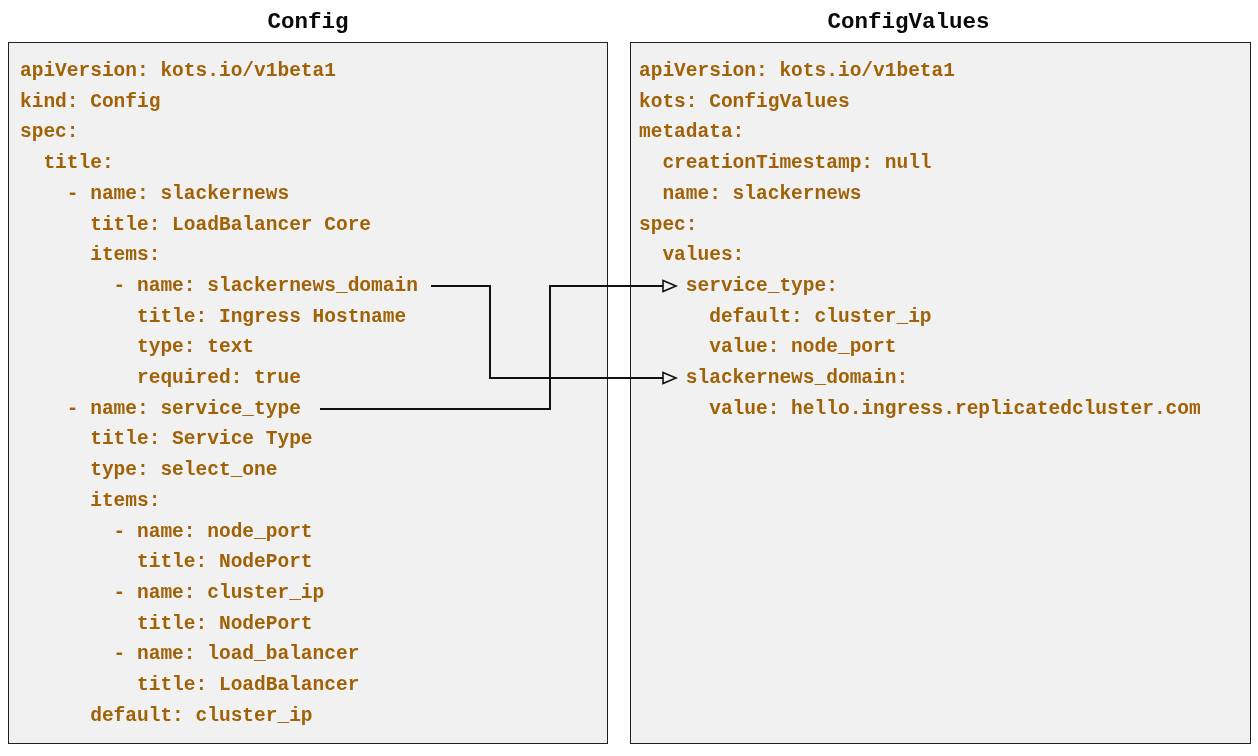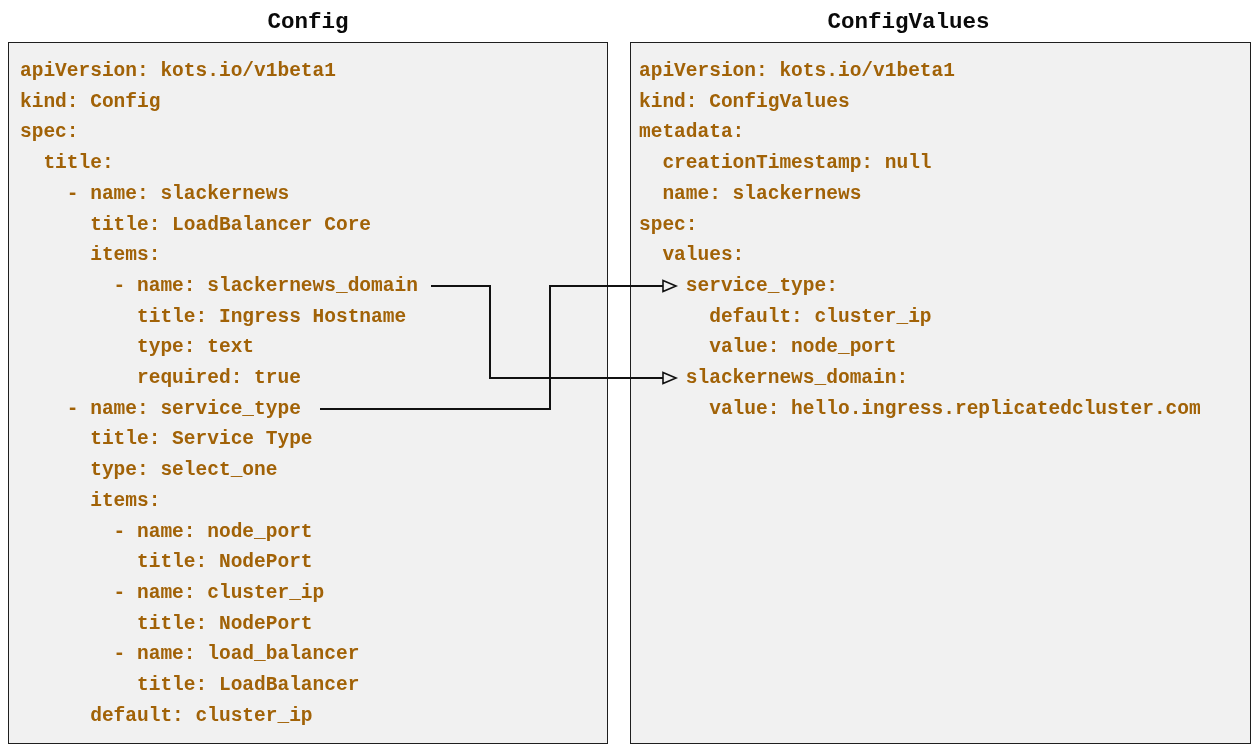--- a/index.html
+++ b/index.html
@@ -88,21 +88,21 @@
         <div class="code-line">          title: NodePort</div>
         <div class="code-line">        - name: load_balancer</div>
         <div class="code-line">          title: LoadBalancer</div>
         <div class="code-line">      default: cluster_ip</div>
       </div>
   </div>
 
   <div class="panel right">
     <div class="code">
         <div class="code-line">apiVersion: kots.io/v1beta1</div>
-        <div class="code-line">kind: ConfigValues</div>
+        <div class="code-line">kots: ConfigValues</div>
         <div class="code-line">metadata:</div>
         <div class="code-line">  creationTimestamp: null</div>
         <div class="code-line">  name: slackernews</div>
         <div class="code-line">spec:</div>
         <div class="code-line">  values:</div>
         <div class="code-line">    service_type:</div>
         <div class="code-line">      default: cluster_ip</div>
         <div class="code-line">      value: node_port</div>
         <div class="code-line">    slackernews_domain:</div>
         <div class="code-line">      value: hello.ingress.replicatedcluster.com</div>

